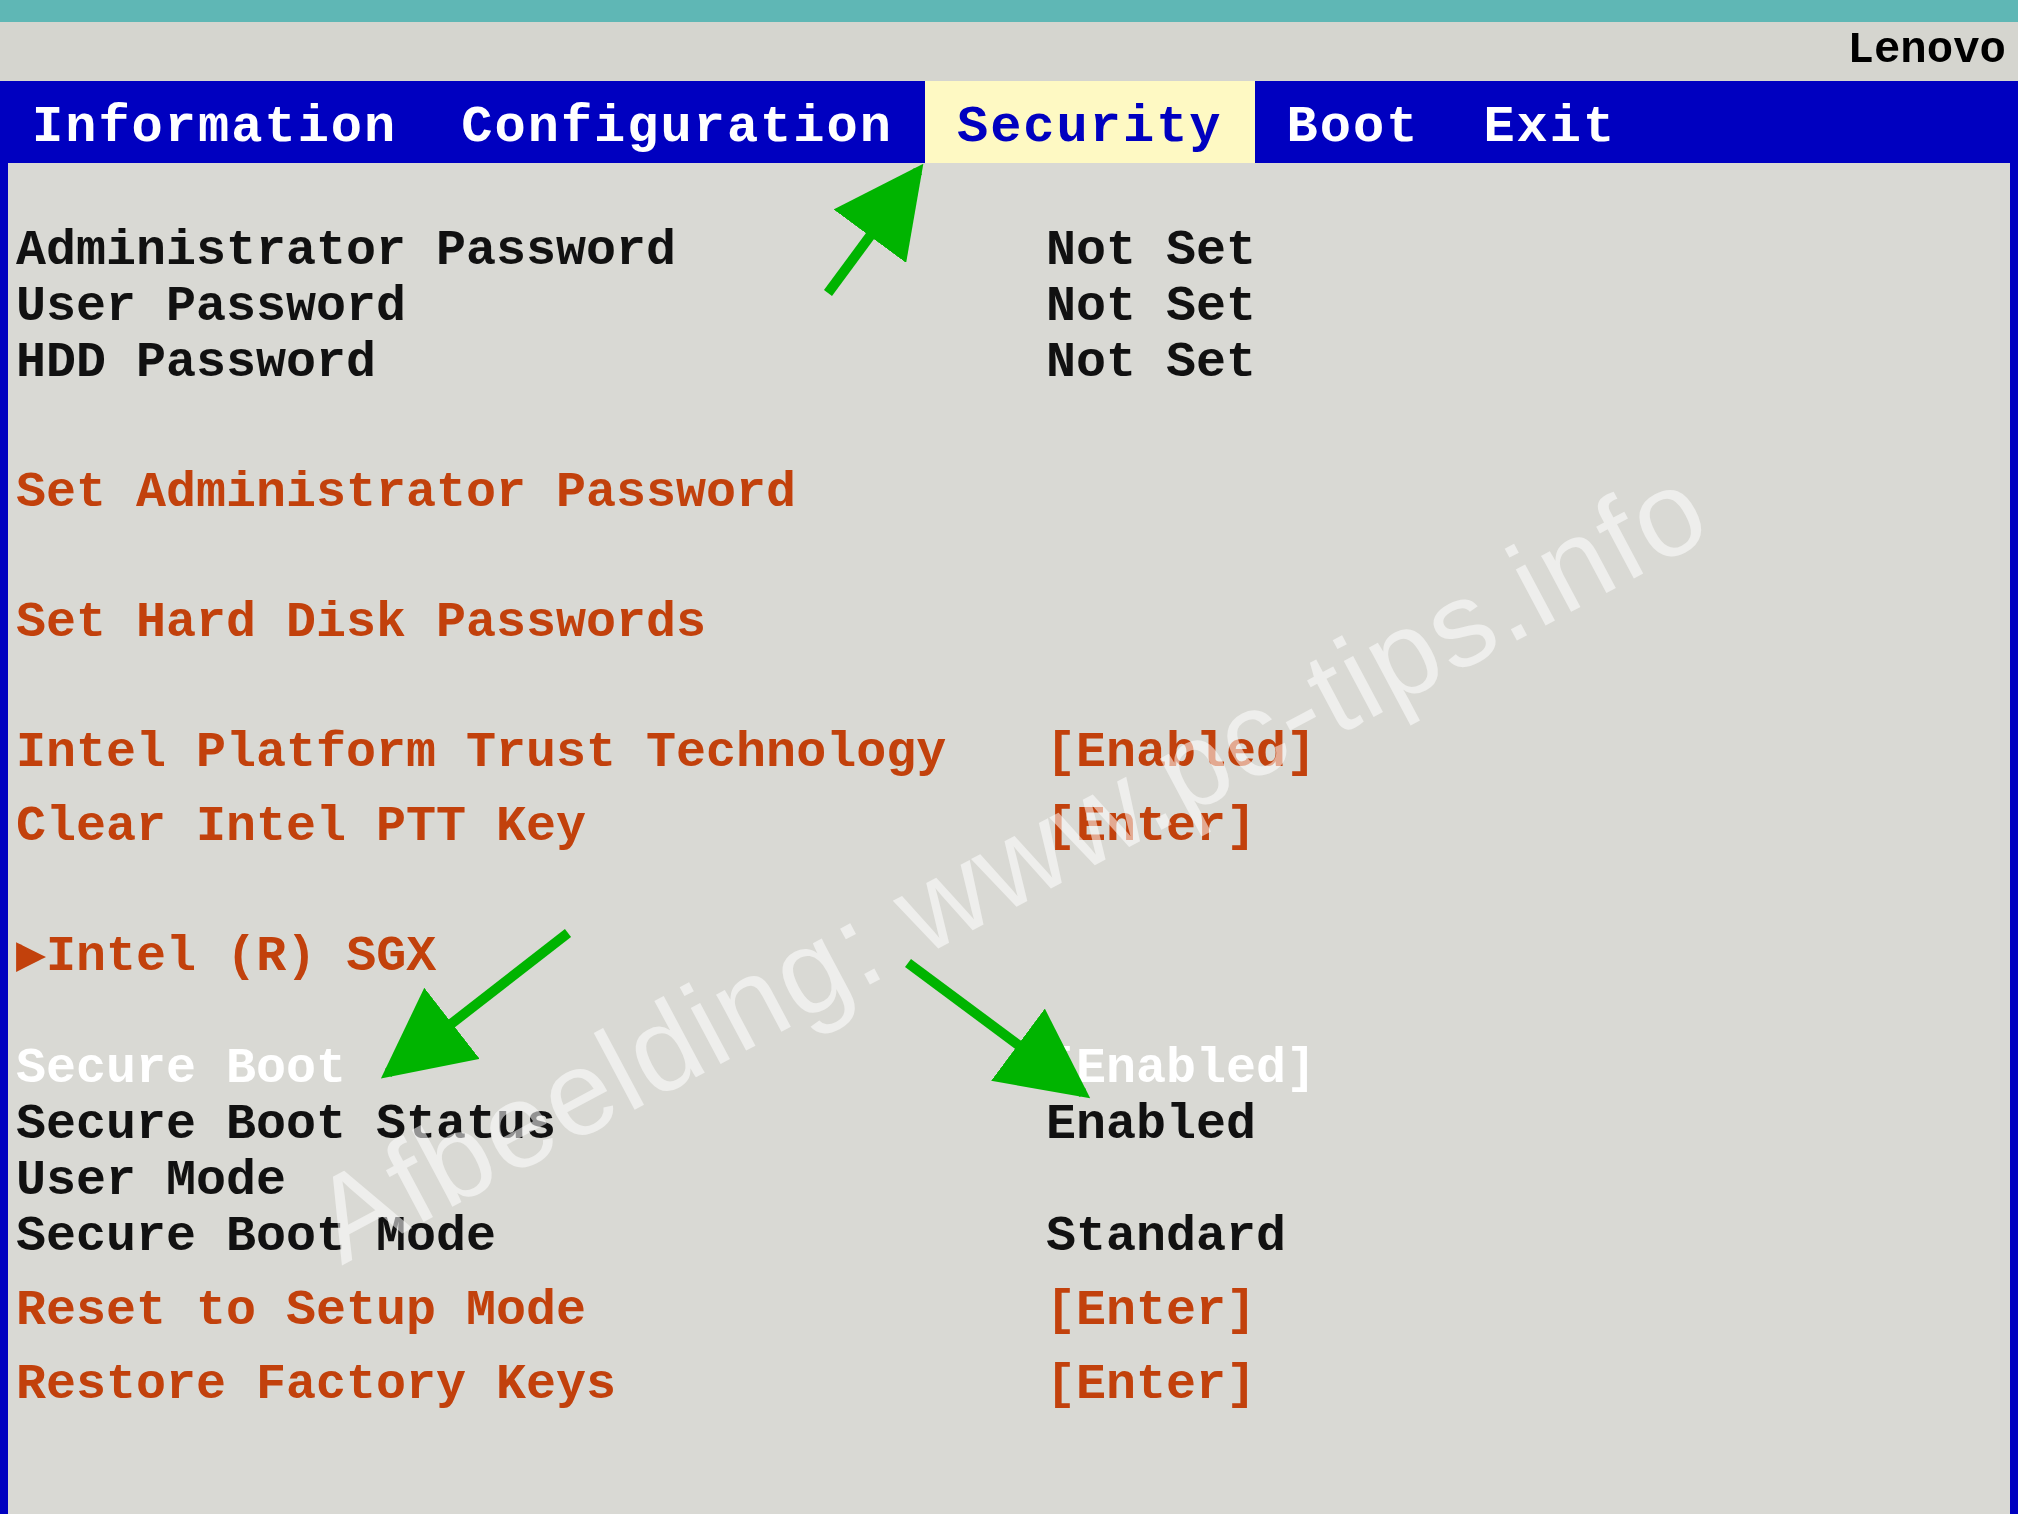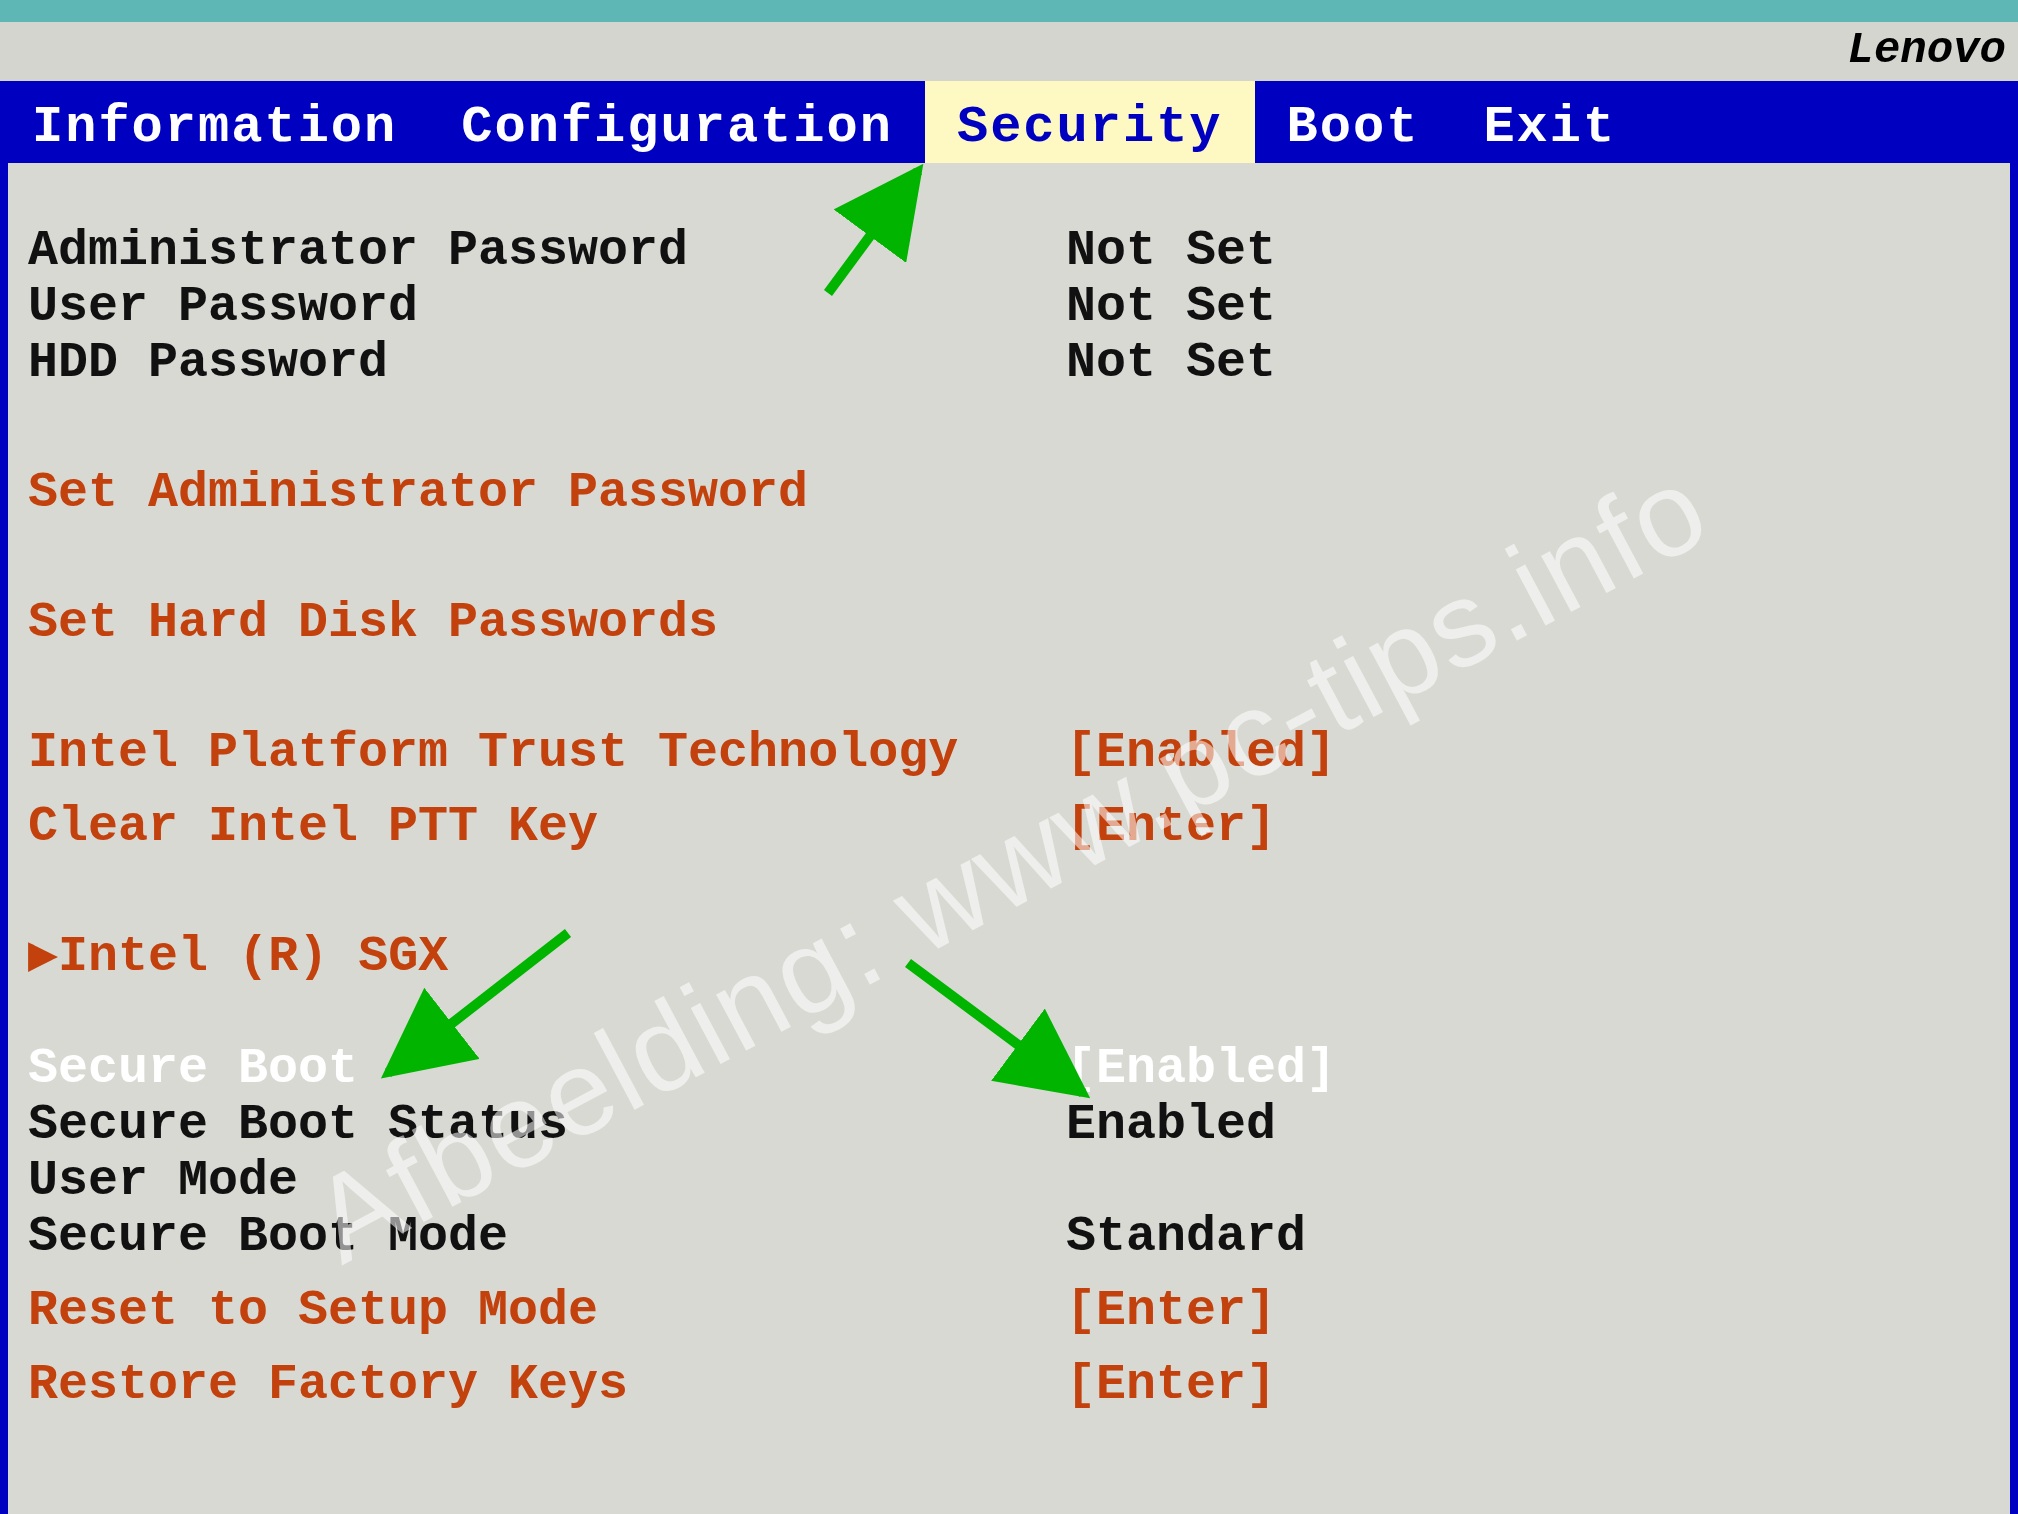--- a/index.html
+++ b/index.html
@@ -17,21 +17,20 @@
     background: #5fb7b5;
     height: 22px;
   }
   .brandbar {
     background: #d5d5cf;
     color: #000;
     font-size: 44px;
     line-height: 1.2;
     text-align: right;
     padding: 2px 12px 4px 16px;
-    font-style: italic;
   }
   .tabbar {
     display: flex;
     background: #0000c0;
     color: #fff;
     font-size: 52px;
     line-height: 1.2;
     letter-spacing: 2px;
   }
   .tab {
@@ -49,22 +48,21 @@
     border-right: 8px solid #0000c0;
     border-bottom: 8px solid #0000c0;
     min-height: 1300px;
     padding: 60px 0 40px 0;
     font-size: 50px;
   }
   .row {
     display: flex;
     align-items: baseline;
     line-height: 56px;
-    padding-left: 20px;
-    gap: 8px;
+    padding-left: 8px;
   }
   .label {
     width: 1030px;
     flex: 0 0 1030px;
     white-space: nowrap;
   }
   .value {
     flex: 1;
     white-space: nowrap;
   }

